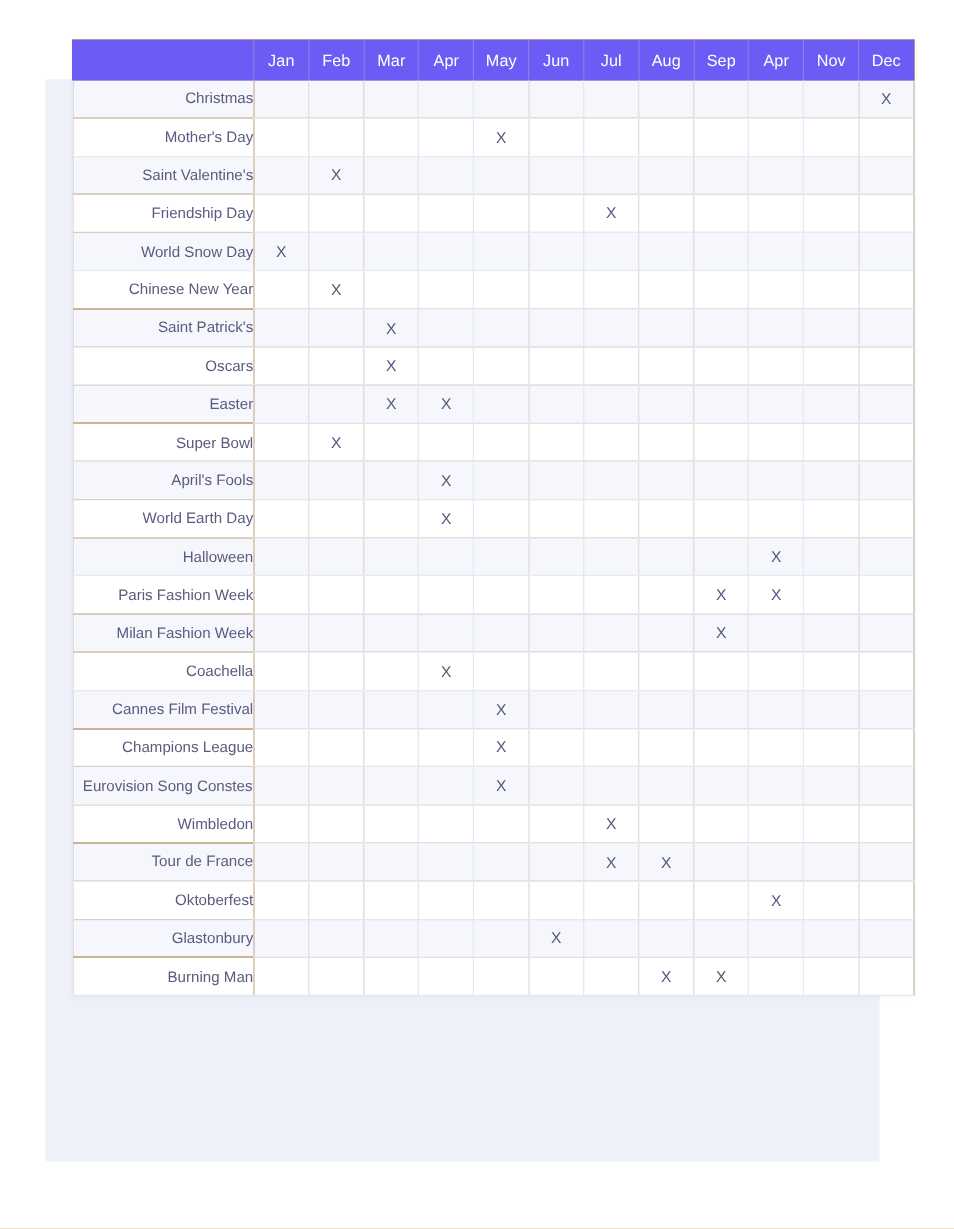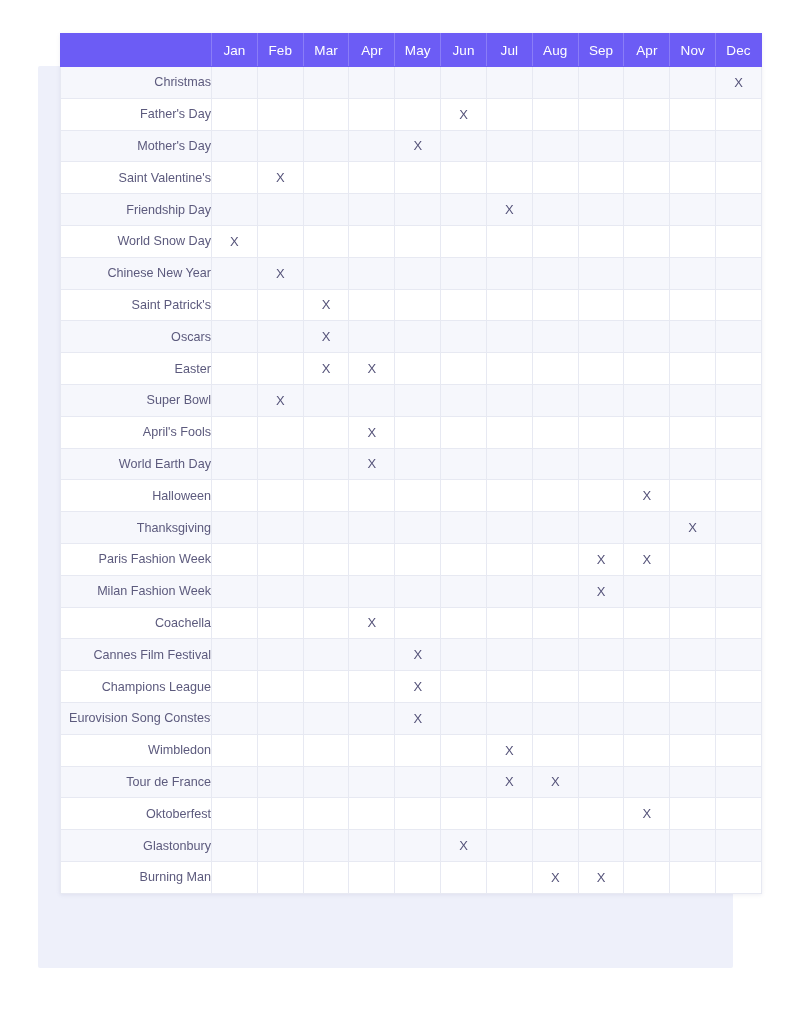--- a/index.html
+++ b/index.html
@@ -144,35 +144,20 @@
           <td class="month-cell"></td>
           <td class="month-cell"></td>
           <td class="month-cell"></td>
           <td class="month-cell"></td>
           <td class="month-cell"></td>
           <td class="month-cell"></td>
           <td class="month-cell"></td>
           <td class="month-cell"><span class="mark">X</span></td>
         </tr>
         <tr>
-          <td class="event-label">Father's Day</td>
-          <td class="month-cell"></td>
-          <td class="month-cell"></td>
-          <td class="month-cell"></td>
-          <td class="month-cell"></td>
-          <td class="month-cell"></td>
-          <td class="month-cell"><span class="mark">X</span></td>
-          <td class="month-cell"></td>
-          <td class="month-cell"></td>
-          <td class="month-cell"></td>
-          <td class="month-cell"></td>
-          <td class="month-cell"></td>
-          <td class="month-cell"></td>
-        </tr>
-        <tr>
           <td class="event-label">Mother's Day</td>
           <td class="month-cell"></td>
           <td class="month-cell"></td>
           <td class="month-cell"></td>
           <td class="month-cell"></td>
           <td class="month-cell"><span class="mark">X</span></td>
           <td class="month-cell"></td>
           <td class="month-cell"></td>
           <td class="month-cell"></td>
           <td class="month-cell"></td>
@@ -336,35 +321,20 @@
           <td class="month-cell"></td>
           <td class="month-cell"></td>
           <td class="month-cell"></td>
           <td class="month-cell"></td>
           <td class="month-cell"></td>
           <td class="month-cell"></td>
           <td class="month-cell"></td>
           <td class="month-cell"></td>
           <td class="month-cell"><span class="mark">X</span></td>
           <td class="month-cell"></td>
-          <td class="month-cell"></td>
-        </tr>
-        <tr>
-          <td class="event-label">Thanksgiving</td>
-          <td class="month-cell"></td>
-          <td class="month-cell"></td>
-          <td class="month-cell"></td>
-          <td class="month-cell"></td>
-          <td class="month-cell"></td>
-          <td class="month-cell"></td>
-          <td class="month-cell"></td>
-          <td class="month-cell"></td>
-          <td class="month-cell"></td>
-          <td class="month-cell"></td>
-          <td class="month-cell"><span class="mark">X</span></td>
           <td class="month-cell"></td>
         </tr>
         <tr>
           <td class="event-label">Paris Fashion Week</td>
           <td class="month-cell"></td>
           <td class="month-cell"></td>
           <td class="month-cell"></td>
           <td class="month-cell"></td>
           <td class="month-cell"></td>
           <td class="month-cell"></td>

